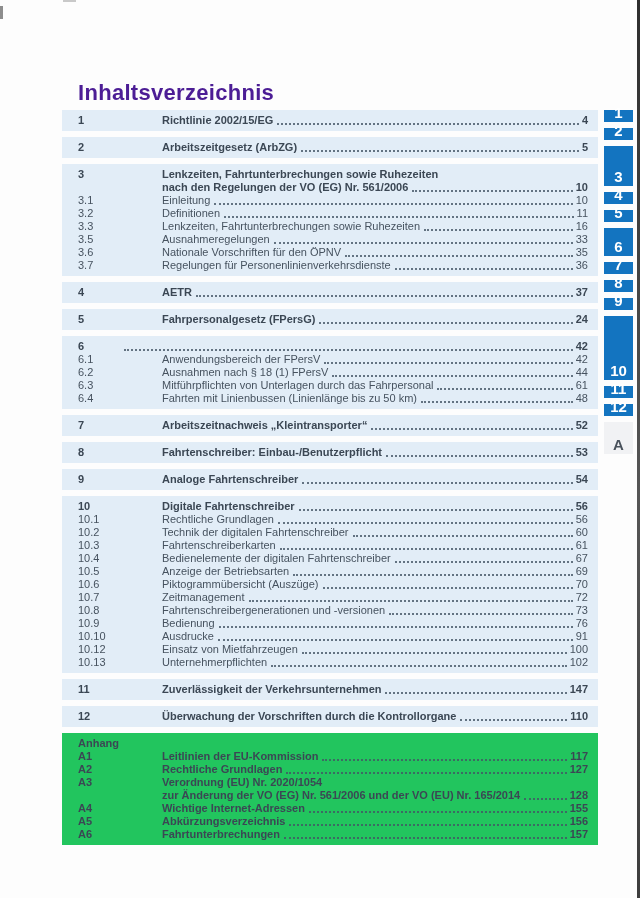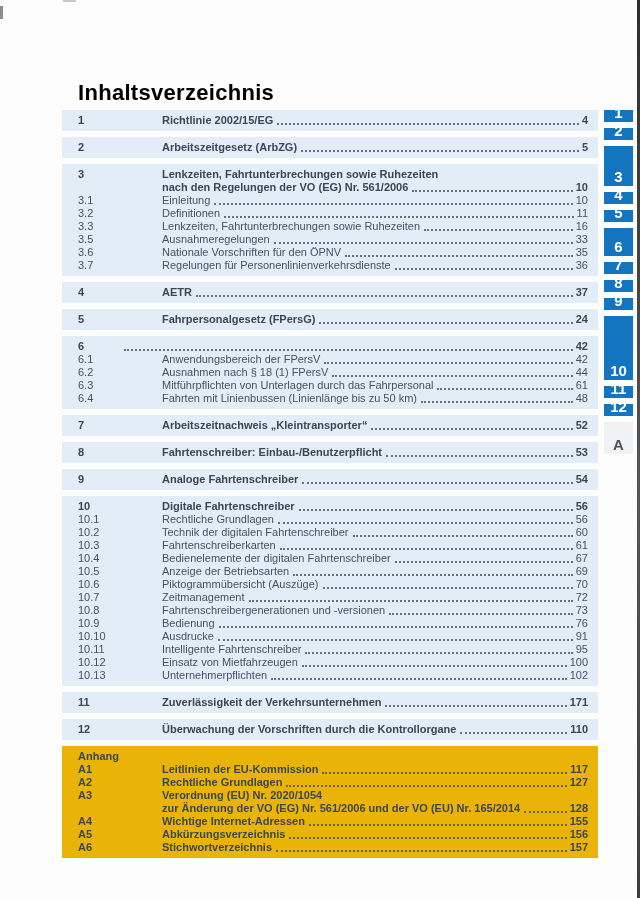--- a/index.html
+++ b/index.html
@@ -3,26 +3,26 @@
 <meta charset="utf-8">
 <style>
   html,body{margin:0;padding:0;background:#e9e9e9;}
   .page{
     position:relative;width:640px;height:898px;overflow:hidden;
     background:#fdfdfd;
     font-family:"Liberation Sans", sans-serif;
   }
   .page-title{
     position:absolute;left:78px;top:80px;margin:0;
-    font-size:22px;font-weight:bold;color:#000000;letter-spacing:.3px;
+    font-size:22px;font-weight:bold;color:#4c1d95;letter-spacing:.3px;
   }
   .toc{position:absolute;left:62px;top:110px;width:536px;}
   .band{padding:4px 0;margin-bottom:6px;}
   .band.blue{background:#e2edf7;}
-  .band.gray{background:#eab308;}
+  .band.gray{background:#22c55e;}
   .row{
     display:flex;align-items:flex-end;
     font-size:11px;line-height:13px;color:#46525f;
     padding-left:16px;padding-right:10px;
   }
   .row.bold{font-weight:bold;color:#3b4754;}
   .row .num{flex:0 0 42px;}
   .row .title{flex:0 0 auto;white-space:nowrap;margin-left:42px;}
   .row .leader{
     flex:1 1 auto;min-width:10px;
@@ -246,44 +246,38 @@
           <span class="leader"></span>
           <span class="pg">76</span>
         </div>
         <div class="row">
           <span class="num">10.10</span>
           <span class="title">Ausdrucke</span>
           <span class="leader"></span>
           <span class="pg">91</span>
         </div>
         <div class="row">
-          <span class="num">10.11</span>
-          <span class="title">Intelligente Fahrtenschreiber</span>
-          <span class="leader"></span>
-          <span class="pg">95</span>
-        </div>
-        <div class="row">
           <span class="num">10.12</span>
           <span class="title">Einsatz von Mietfahrzeugen</span>
           <span class="leader"></span>
           <span class="pg">100</span>
         </div>
         <div class="row">
           <span class="num">10.13</span>
           <span class="title">Unternehmerpflichten</span>
           <span class="leader"></span>
           <span class="pg">102</span>
         </div>
       </div>
       <div class="band blue">
         <div class="row bold">
           <span class="num">11</span>
           <span class="title">Zuverlässigkeit der Verkehrsunternehmen</span>
           <span class="leader"></span>
-          <span class="pg">171</span>
+          <span class="pg">147</span>
         </div>
       </div>
       <div class="band blue">
         <div class="row bold">
           <span class="num">12</span>
           <span class="title">Überwachung der Vorschriften durch die Kontrollorgane</span>
           <span class="leader"></span>
           <span class="pg">110</span>
         </div>
       </div>
@@ -320,21 +314,21 @@
           <span class="pg">155</span>
         </div>
         <div class="row bold">
           <span class="num">A5</span>
           <span class="title">Abkürzungsverzeichnis</span>
           <span class="leader"></span>
           <span class="pg">156</span>
         </div>
         <div class="row bold">
           <span class="num">A6</span>
-          <span class="title">Stichwortverzeichnis</span>
+          <span class="title">Fahrtunterbrechungen</span>
           <span class="leader"></span>
           <span class="pg">157</span>
         </div>
       </div>
     </div>
   <div id="rail">
       <div class="tab blue" style="top: 110px; height: 12px;">1</div>
       <div class="tab blue" style="top: 128px; height: 12px;">2</div>
       <div class="tab blue" style="top: 146px; height: 40px;">3</div>
       <div class="tab blue" style="top: 192px; height: 12px;">4</div>

